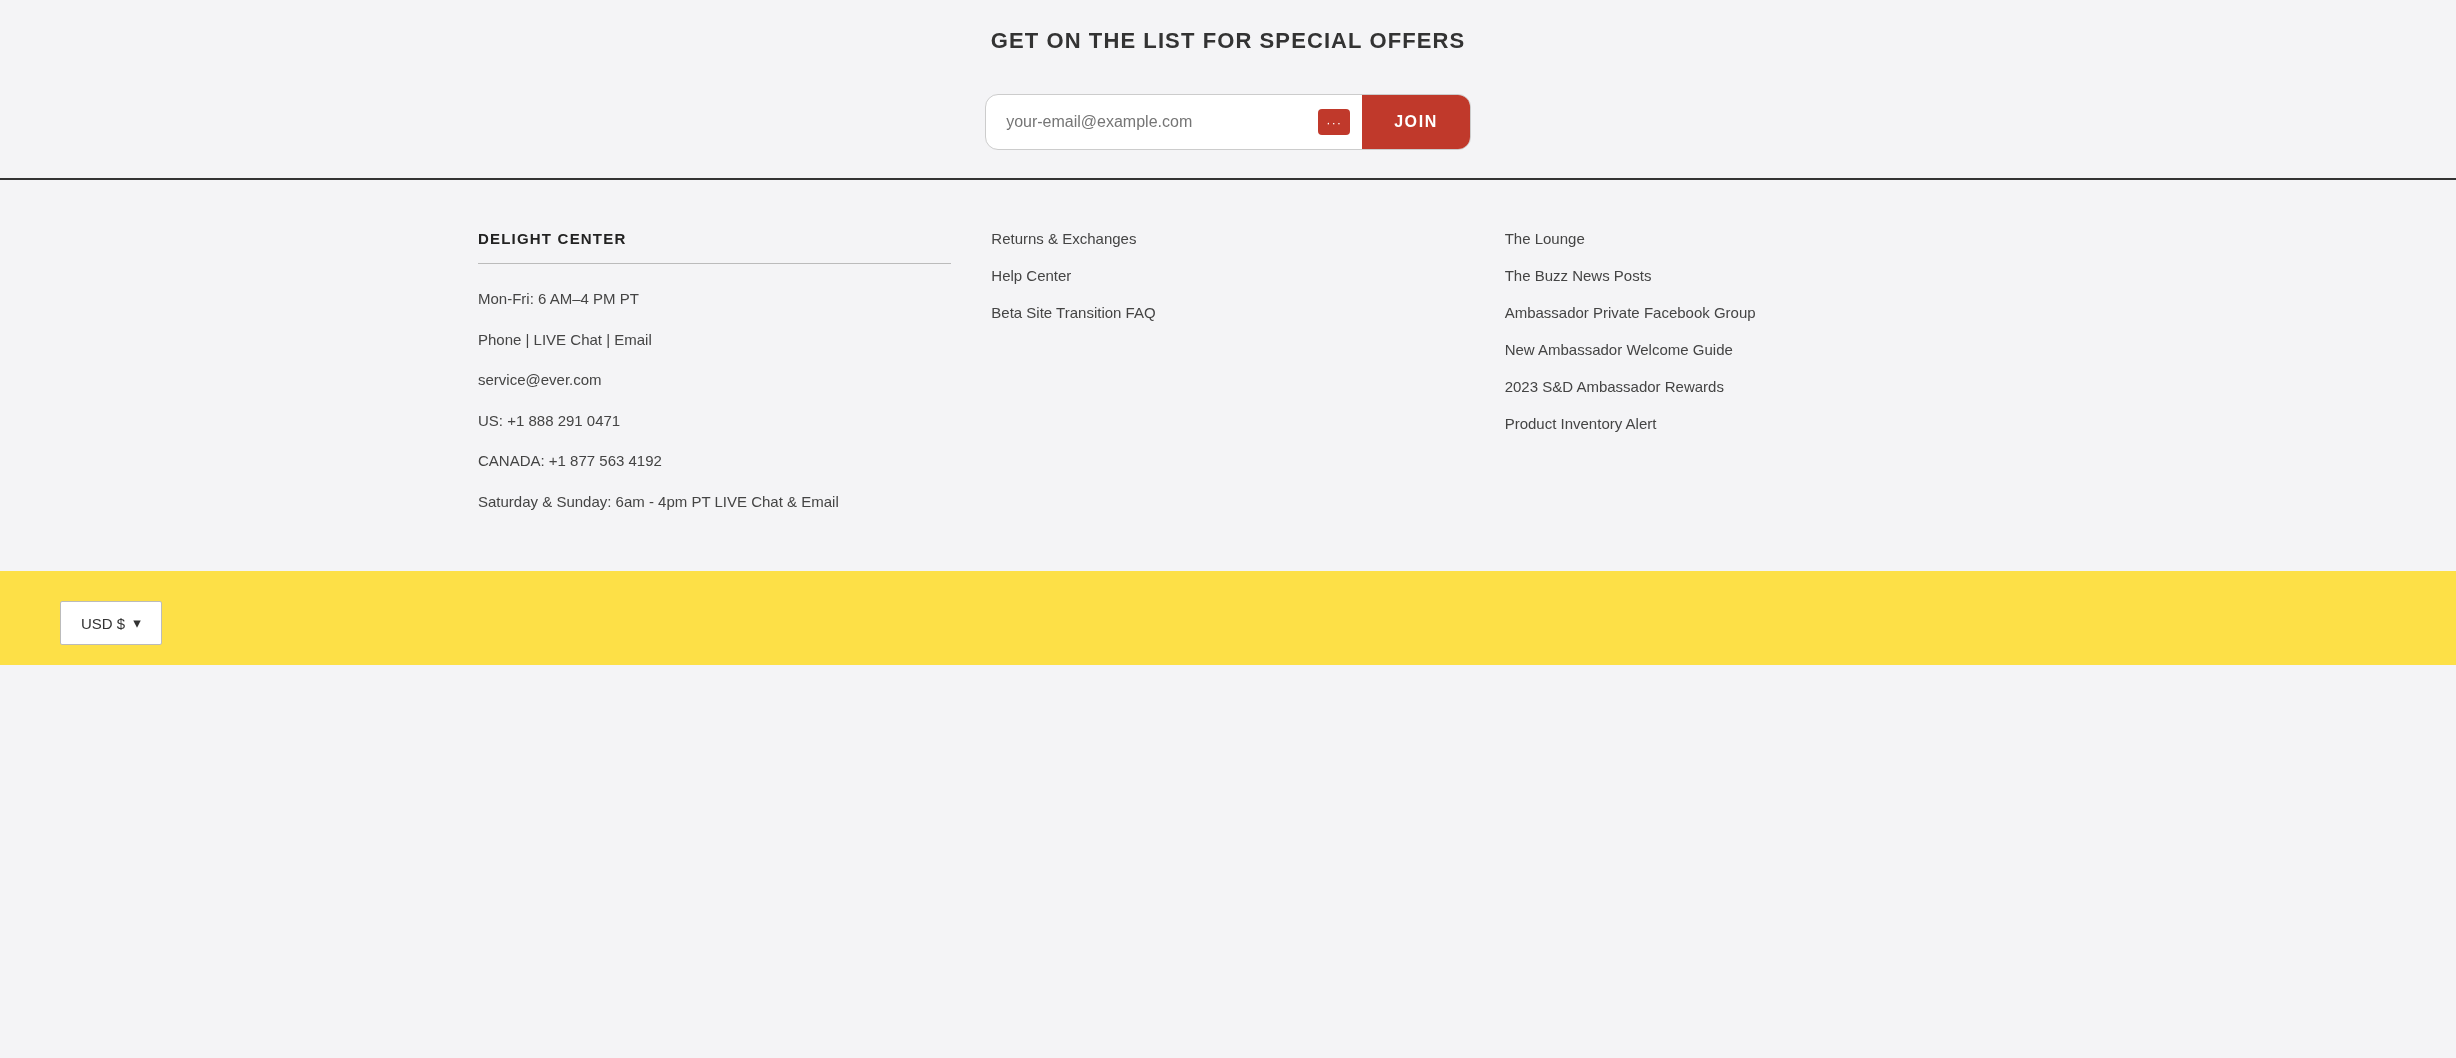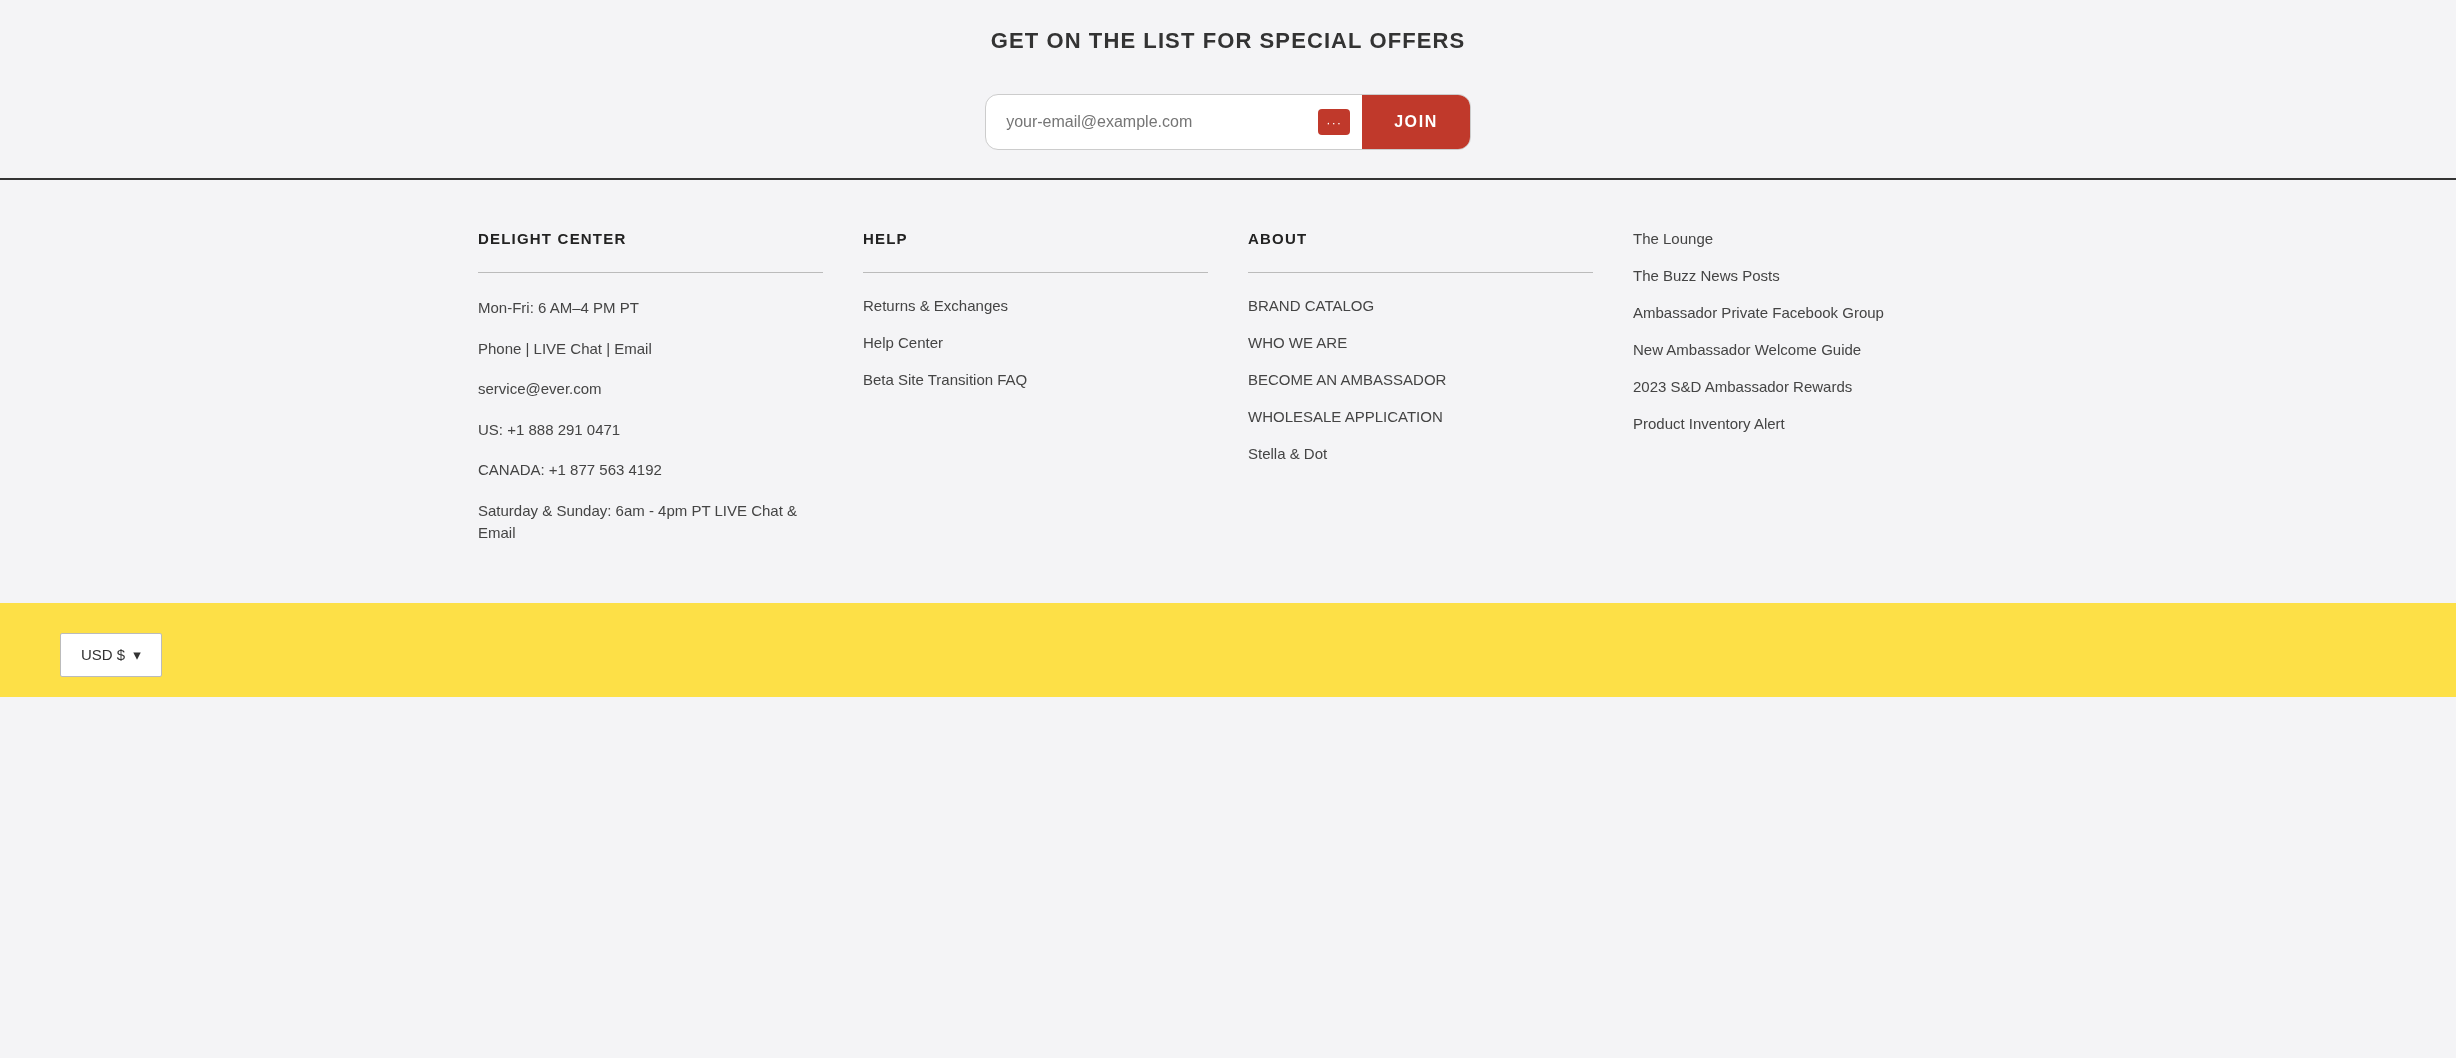--- a/index.html
+++ b/index.html
@@ -106,21 +106,21 @@
     .footer-col:last-child {
       padding-right: 0;
     }
 
     .footer-col-title {
       font-size: 15px;
       font-weight: 700;
       letter-spacing: 0.08em;
       text-transform: uppercase;
       color: #222;
-      padding-bottom: 25px;
+      padding-bottom: 16px;
       border-bottom: 1px solid #bbb;
       margin-bottom: 24px;
     }
 
     .footer-info-line {
       font-size: 15px;
       color: #444;
       margin-bottom: 18px;
       line-height: 1.5;
     }
@@ -184,34 +184,25 @@
       <div class="footer-info-line">Phone | LIVE Chat | Email</div>
       <div class="footer-info-line">
         <a class="footer-link-underline">service@ever.com</a>
       </div>
       <div class="footer-info-line">US: +1 888 291 0471</div>
       <div class="footer-info-line">CANADA: +1 877 563 4192</div>
       <div class="footer-info-line">Saturday &amp; Sunday: 6am - 4pm PT LIVE Chat &amp; Email</div>
     </div>
 
     <div class="footer-col">
-      <div class="footer-col-title">HELP</div>
       <a class="footer-link">Returns &amp; Exchanges</a>
       <a class="footer-link">Help Center</a>
       <a class="footer-link">Beta Site Transition FAQ</a>
     </div>
 
-    <div class="footer-col">
-      <div class="footer-col-title">ABOUT</div>
-      <a class="footer-link">BRAND CATALOG</a>
-      <a class="footer-link">WHO WE ARE</a>
-      <a class="footer-link">BECOME AN AMBASSADOR</a>
-      <a class="footer-link">WHOLESALE APPLICATION</a>
-      <a class="footer-link">Stella &amp; Dot</a>
-    </div>
 
     <div class="footer-col">
       <a class="footer-link">The Lounge</a>
       <a class="footer-link">The Buzz News Posts</a>
       <a class="footer-link">Ambassador Private Facebook Group</a>
       <a class="footer-link">New Ambassador Welcome Guide</a>
       <a class="footer-link">2023 S&amp;D Ambassador Rewards</a>
       <a class="footer-link">Product Inventory Alert</a>
     </div>
 

